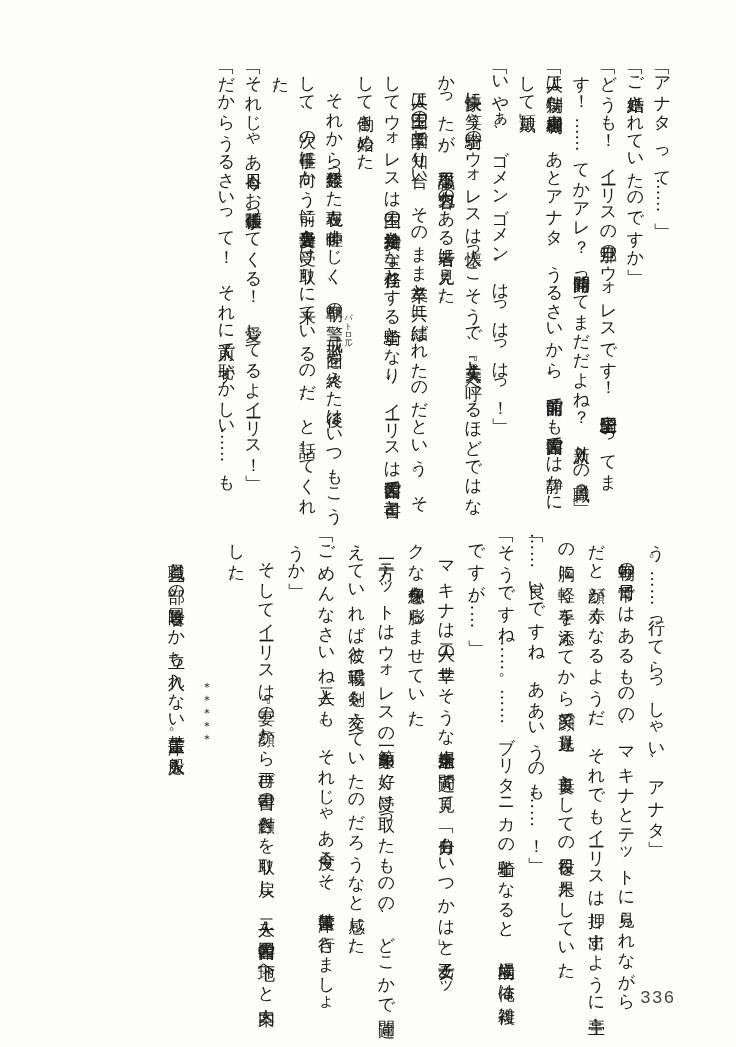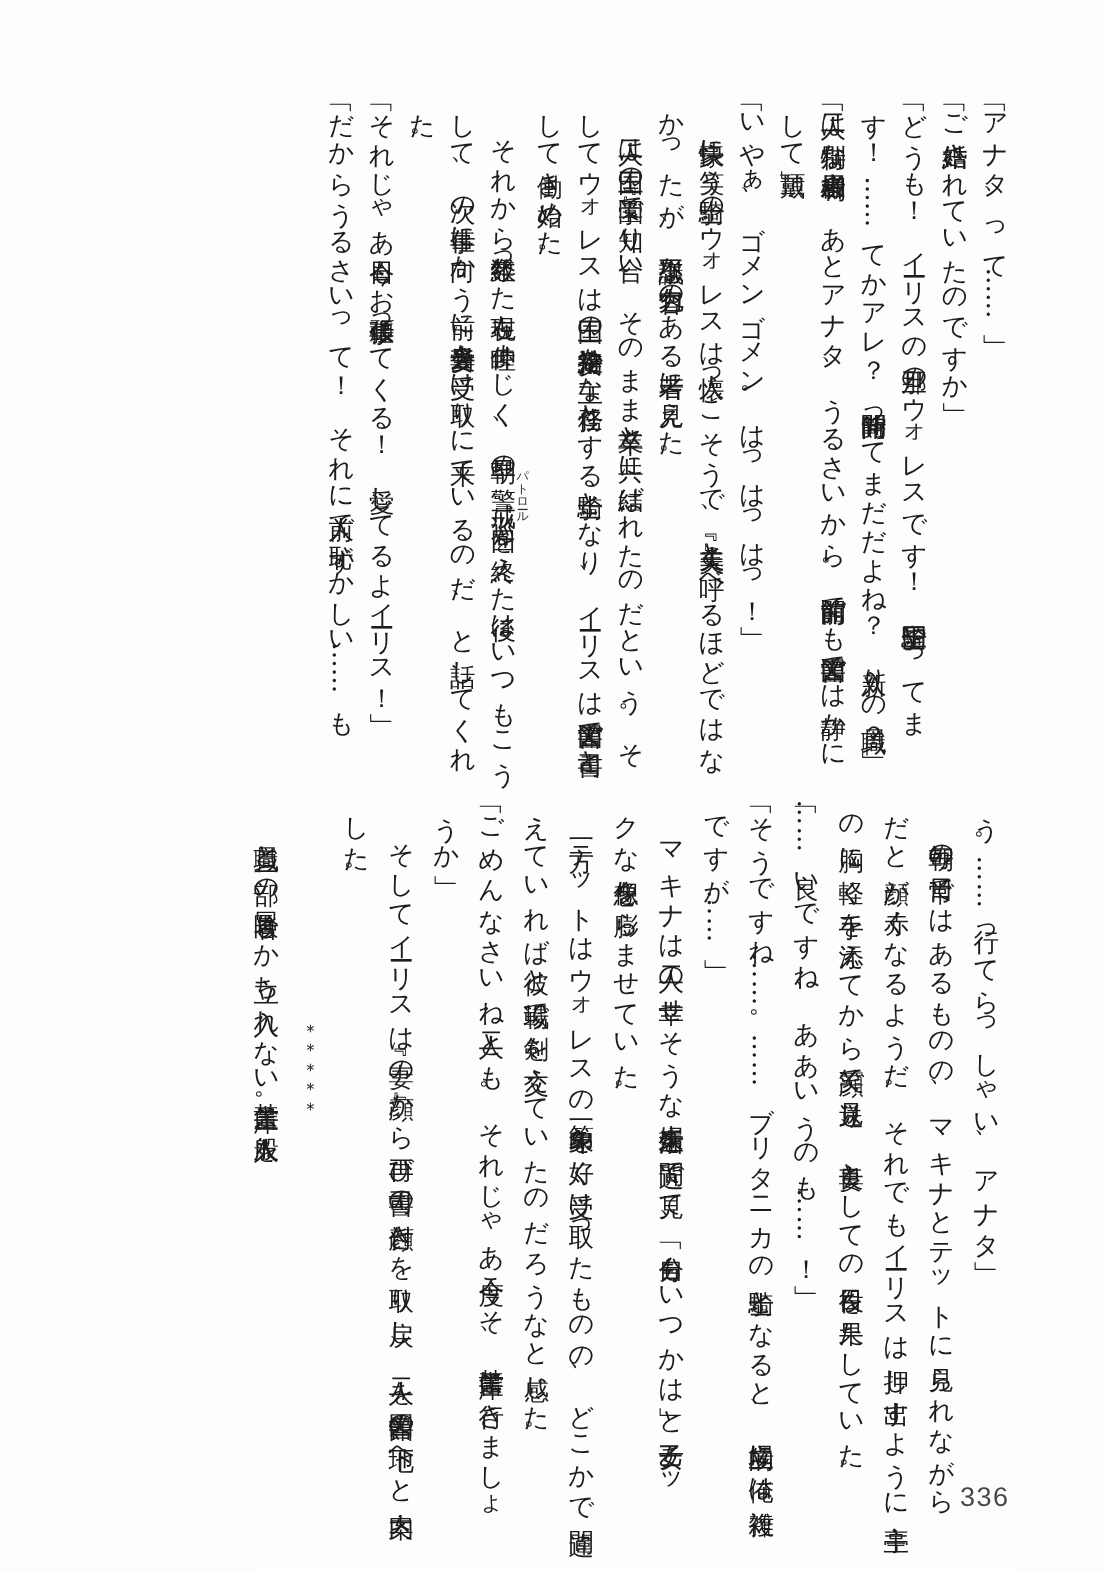--- a/index.html
+++ b/index.html
@@ -56,21 +56,21 @@
       text-indent: 142px;
       color: #222222;
     }
     .page-number {
       position: absolute;
       left: 640px;
       top: 988px;
       font-size: 18px;
       letter-spacing: 1px;
       color: #474747;
-      font-family: Liberation Sans, sans-serif;
+      font-family: Liberation Mono, monospace;
     }
   </style>
 </head>
 <body>
 
 <div class="page">
 
   <div class="tier" id="tier-top">
     <p>「アナタ、って……」</p>
     <p>「ご結婚されていたのですか」</p>

